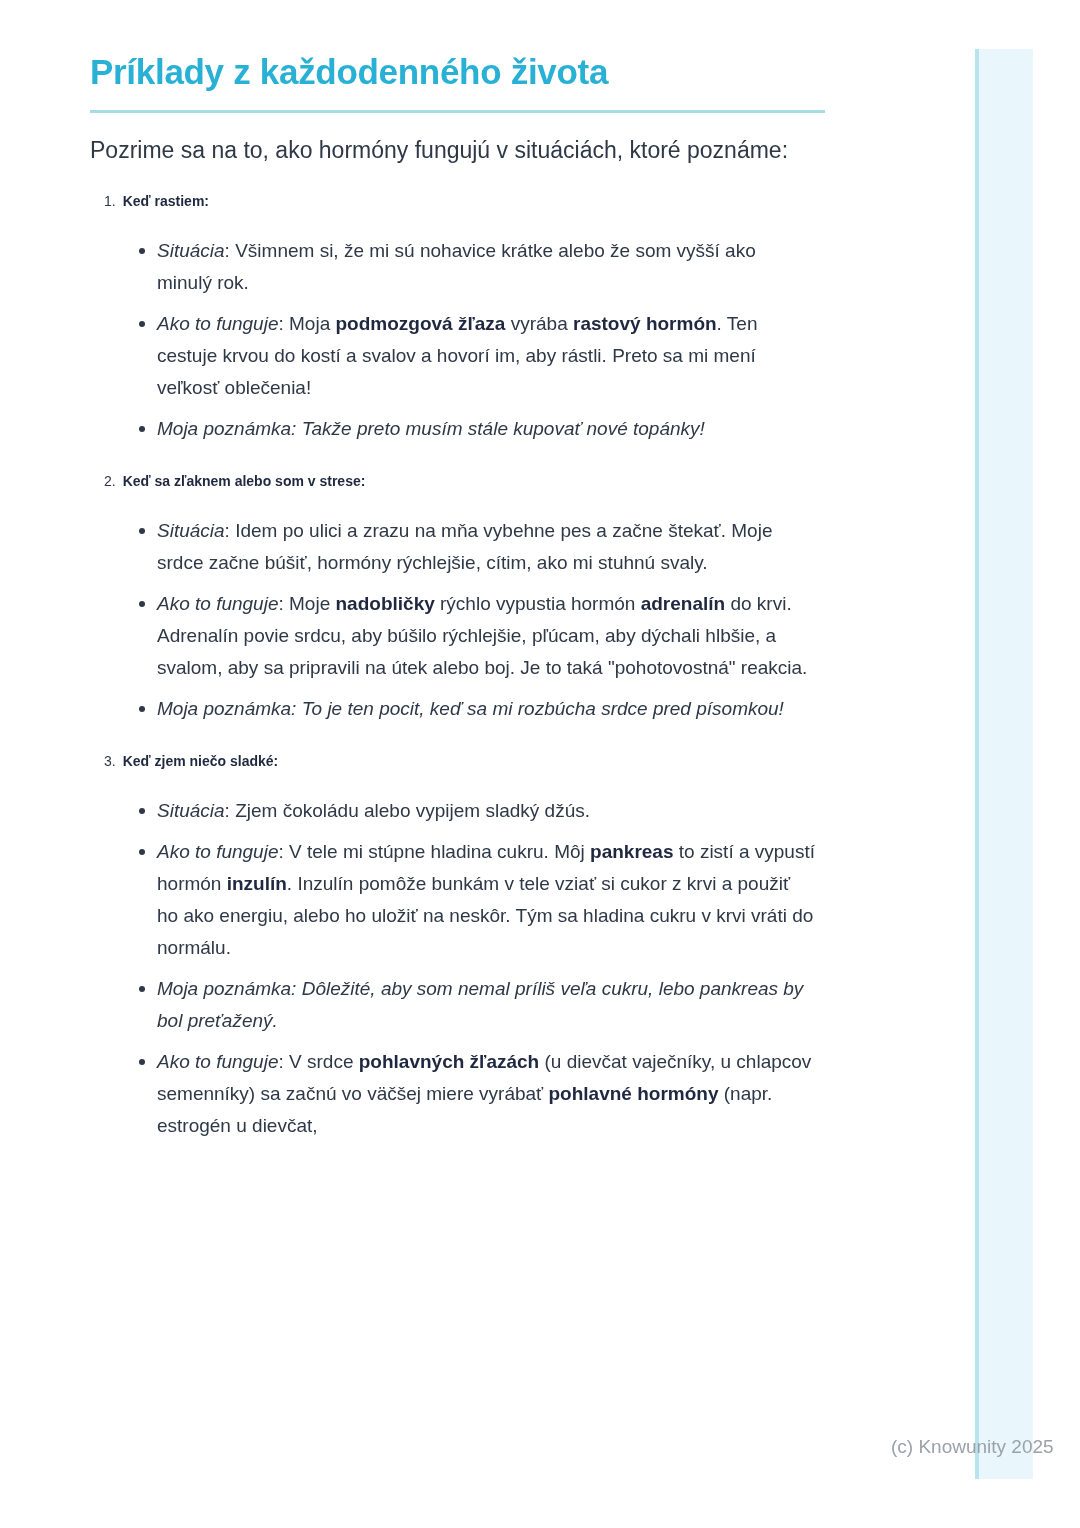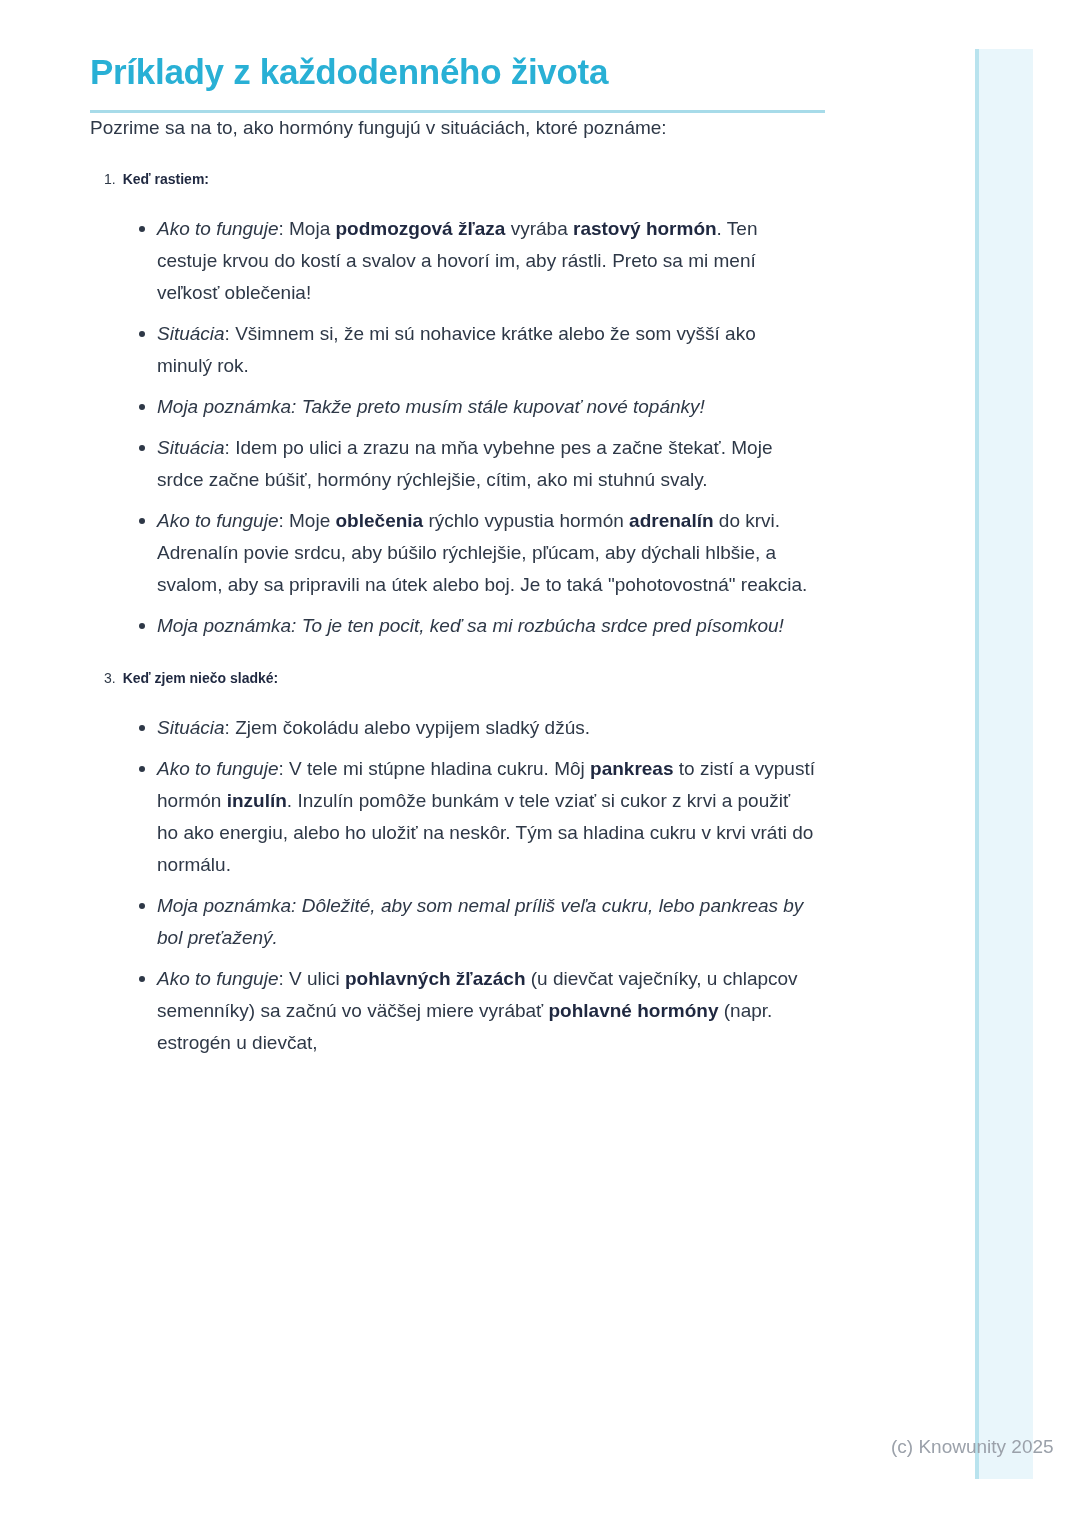--- a/index.html
+++ b/index.html
@@ -39,21 +39,22 @@
     font-weight:700;
     letter-spacing:-0.3px;
     color:var(--accent);
   }
   .rule{
     margin-top:18px;
     width:735px;height:3px;
     background:var(--rule);
   }
   .intro{
-    font-size:19px;
+    margin-top:22px;
+    font-size:23px;
     line-height:30px;
   }
   .section-heading{
     margin:20px 0 18px 14px;
     font-size:14px;
     line-height:32px;
   }
   .section-heading .num{
     font-weight:400;
     margin-right:7px;
@@ -99,42 +100,43 @@
   <div class="band"></div>
 
   <div class="content">
     <h1 class="title">Príklady z každodenného života</h1>
     <div class="rule"></div>
     <p class="intro">Pozrime sa na to, ako hormóny fungujú v situáciách, ktoré poznáme:</p>
     <div class="sections">
         <div class="section">
           <div class="section-heading"><span class="num">1.</span><span class="heading-text">Keď rastiem:</span></div>
           <ul class="bullets">
+            <li><span class="it">Situácia</span><span>: Všimnem si, že mi sú nohavice krátke alebo že som vyšší ako minulý rok.</span></li>
             <li><span class="it">Ako to funguje</span><span>: Moja </span><span class="bd">podmozgová žľaza</span><span> vyrába </span><span class="bd">rastový hormón</span><span>. Ten cestuje krvou do kostí a svalov a hovorí im, aby rástli. Preto sa mi mení veľkosť oblečenia!</span></li>
-            <li><span class="it">Situácia</span><span>: Všimnem si, že mi sú nohavice krátke alebo že som vyšší ako minulý rok.</span></li>
             <li><span class="it">Moja poznámka: Takže preto musím stále kupovať nové topánky!</span></li>
           </ul>
         </div>
         <div class="section">
+          <div class="section-heading"><span class="num">2.</span><span class="heading-text">Keď sa zľaknem alebo som v strese:</span></div>
           <ul class="bullets">
             <li><span class="it">Situácia</span><span>: Idem po ulici a zrazu na mňa vybehne pes a začne štekať. Moje srdce začne búšiť, hormóny rýchlejšie, cítim, ako mi stuhnú svaly.</span></li>
-            <li><span class="it">Ako to funguje</span><span>: Moje </span><span class="bd">oblečenia</span><span> rýchlo vypustia hormón </span><span class="bd">adrenalín</span><span> do krvi. Adrenalín povie srdcu, aby búšilo rýchlejšie, pľúcam, aby dýchali hlbšie, a svalom, aby sa pripravili na útek alebo boj. Je to taká "pohotovostná" reakcia.</span></li>
+            <li><span class="it">Ako to funguje</span><span>: Moje </span><span class="bd">nadobličky</span><span> rýchlo vypustia hormón </span><span class="bd">adrenalín</span><span> do krvi. Adrenalín povie srdcu, aby búšilo rýchlejšie, pľúcam, aby dýchali hlbšie, a svalom, aby sa pripravili na útek alebo boj. Je to taká "pohotovostná" reakcia.</span></li>
             <li><span class="it">Moja poznámka: To je ten pocit, keď sa mi rozbúcha srdce pred písomkou!</span></li>
           </ul>
         </div>
         <div class="section">
           <div class="section-heading"><span class="num">3.</span><span class="heading-text">Keď zjem niečo sladké:</span></div>
           <ul class="bullets">
             <li><span class="it">Situácia</span><span>: Zjem čokoládu alebo vypijem sladký džús.</span></li>
             <li><span class="it">Ako to funguje</span><span>: V tele mi stúpne hladina cukru. Môj </span><span class="bd">pankreas</span><span> to zistí a vypustí hormón </span><span class="bd">inzulín</span><span>. Inzulín pomôže bunkám v tele vziať si cukor z krvi a použiť ho ako energiu, alebo ho uložiť na neskôr. Tým sa hladina cukru v krvi vráti do normálu.</span></li>
             <li><span class="it">Moja poznámka: Dôležité, aby som nemal príliš veľa cukru, lebo pankreas by bol preťažený.</span></li>
           </ul>
         </div>
         <div class="section">
           <ul class="bullets">
-            <li><span class="it">Ako to funguje</span><span>: V ulici </span><span class="bd">pohlavných žľazách</span><span> (u dievčat vaječníky, u chlapcov semenníky) sa začnú vo väčšej miere vyrábať </span><span class="bd">pohlavné hormóny</span><span> (napr. estrogén u dievčat,</span></li>
+            <li><span class="it">Ako to funguje</span><span>: V srdce </span><span class="bd">pohlavných žľazách</span><span> (u dievčat vaječníky, u chlapcov semenníky) sa začnú vo väčšej miere vyrábať </span><span class="bd">pohlavné hormóny</span><span> (napr. estrogén u dievčat,</span></li>
           </ul>
         </div>
       </div>
   </div>
 
   <div class="footer">(c) Knowunity 2025</div>
 </div>
 
 </body></html>

